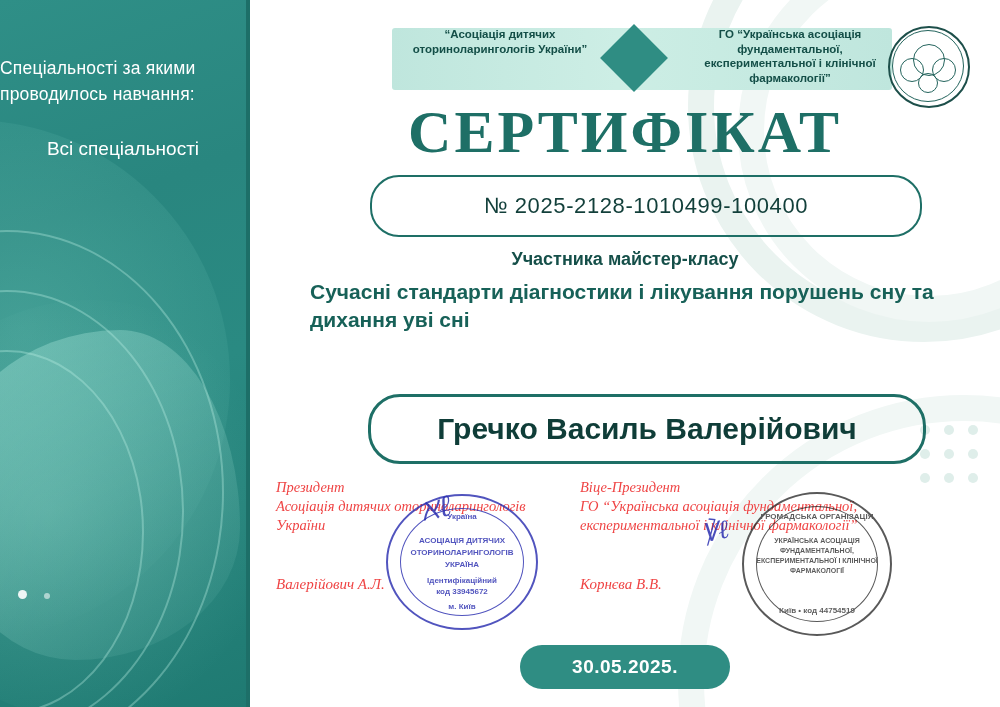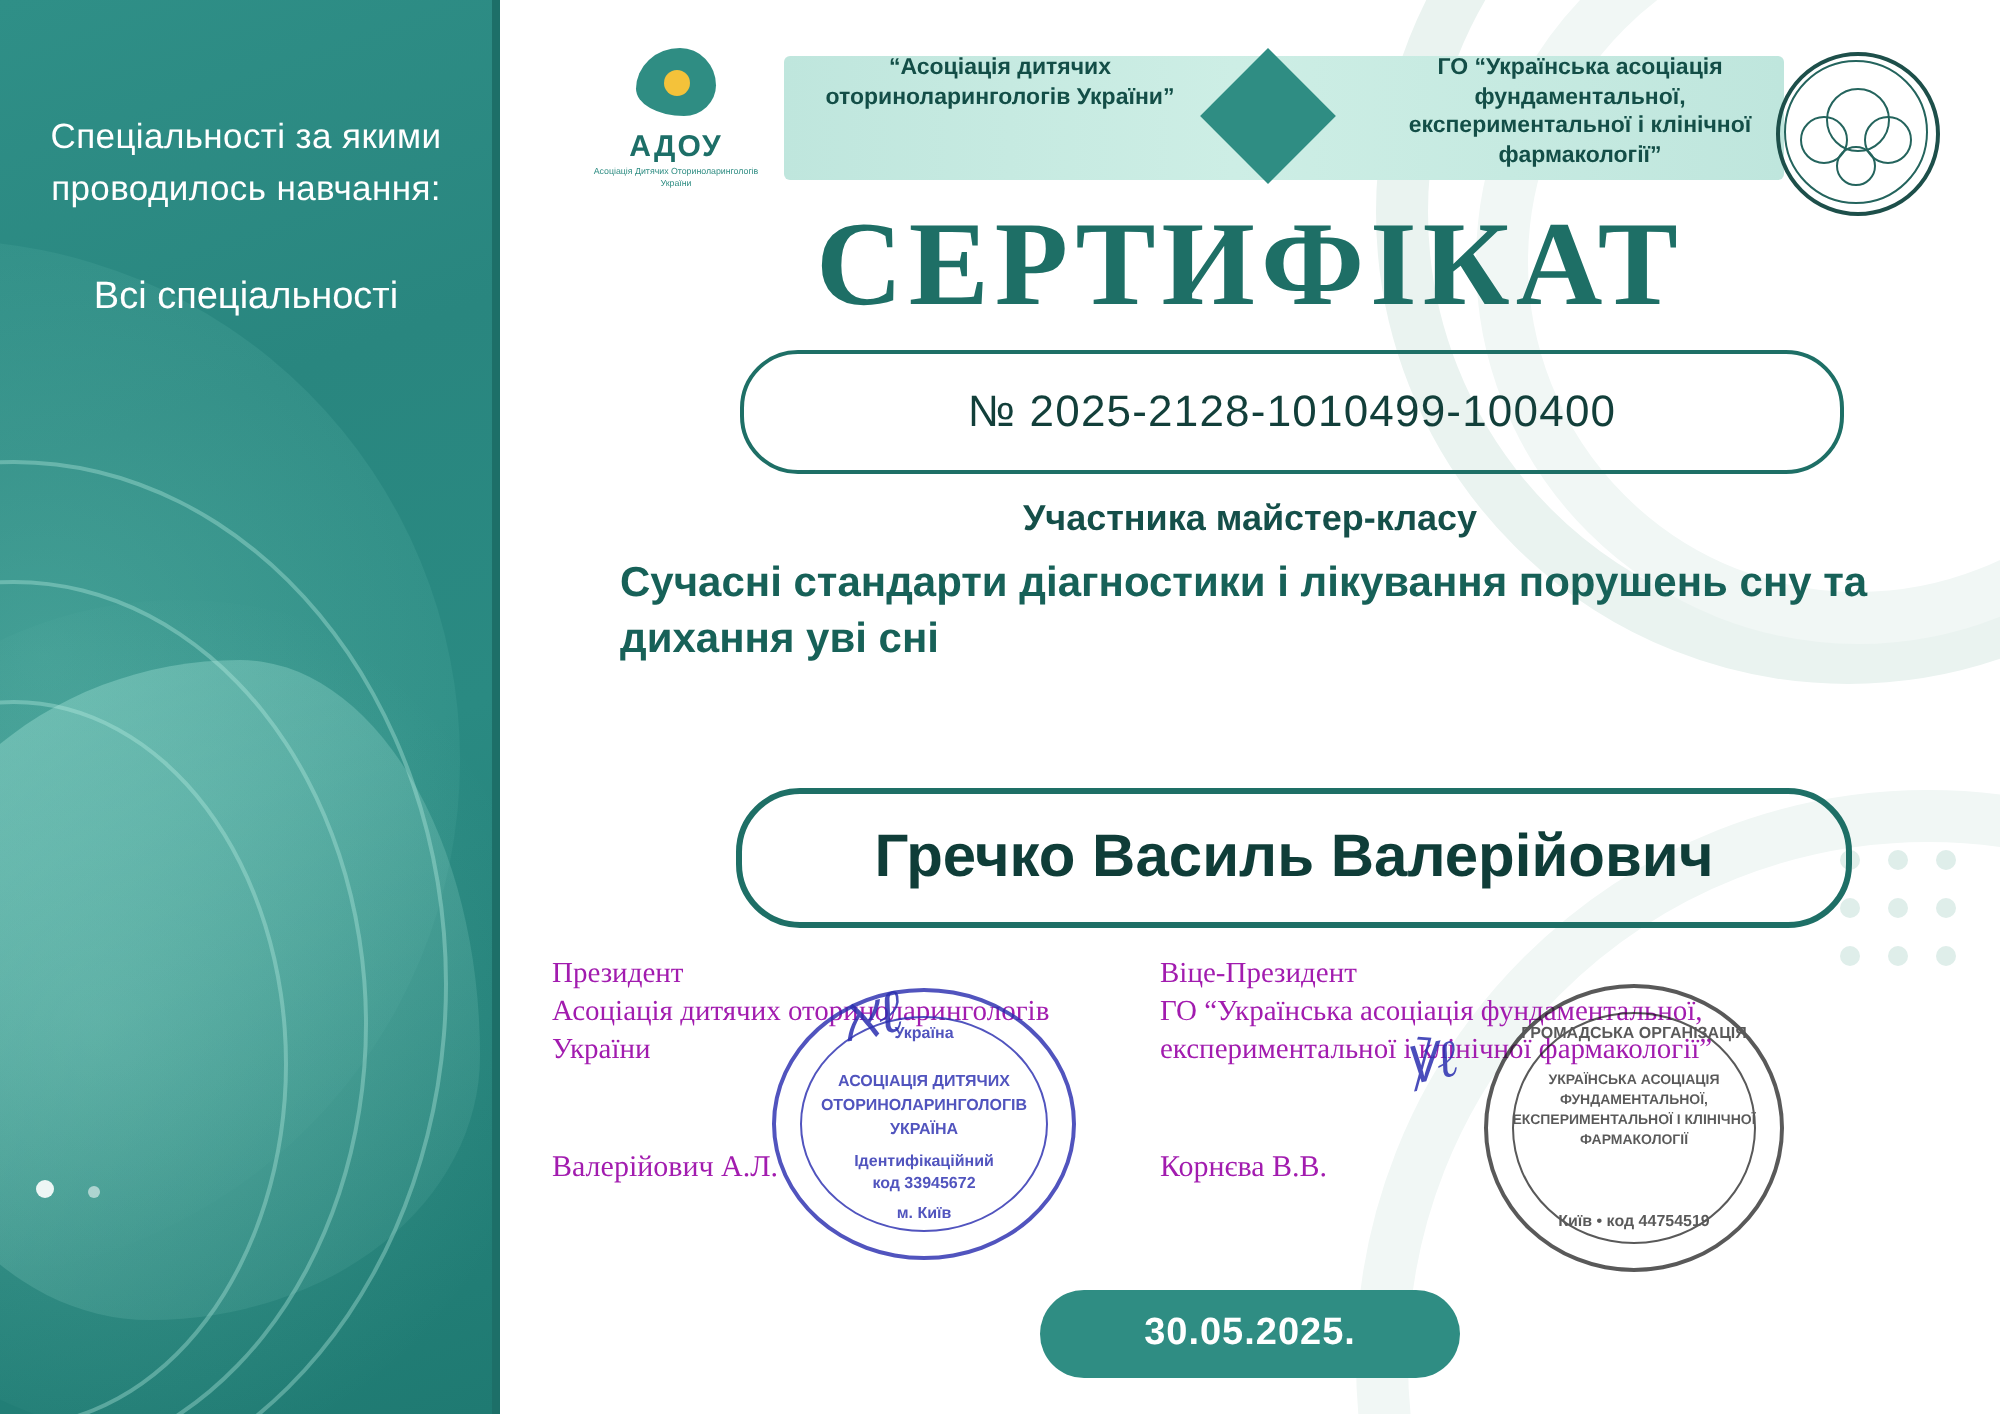--- a/index.html
+++ b/index.html
@@ -68,21 +68,20 @@
     background: #ffffff;
     opacity: 0.9;
   }
   .lp-dot.d1 { width: 9px; height: 9px; left: 18px; top: 590px; }
   .lp-dot.d2 { width: 6px; height: 6px; left: 44px; top: 593px; opacity: 0.55; }
 
   .lp-heading {
     position: absolute;
     left: 0; top: 55px;
     width: 246px;
-    text-align: center;
     color: #ffffff;
     font-size: 17.5px;
     line-height: 26px;
     letter-spacing: 0.2px;
   }
   .lp-sub {
     position: absolute;
     left: 0; top: 136px;
     width: 246px;
     text-align: center;
@@ -269,24 +268,25 @@
     align-items: center;
     justify-content: center;
     color: #0f3d38;
     font-size: 30px;
     font-weight: bold;
   }
 
   
   .sig {
     position: absolute;
-    color: #a21caf;
+    color: #ef4444;
     font-size: 14.5px;
     line-height: 19px;
     font-family: "Liberation Serif", serif;
+    font-style: italic;
   }
   .sig.left { left: 26px; top: 478px; width: 290px; }
   .sig.right { left: 330px; top: 478px; width: 360px; }
   .sig .who { margin-top: 40px; font-size: 15px; }
 
   
   .stamp {
     position: absolute;
     border-radius: 50%;
     border: 2px solid #2b2fb0;
@@ -378,28 +378,20 @@
         <i style="left:48px; top:48px;"></i>
     </div>
 
     <div class="hdr">
       <div class="assoc-band"></div>
       <div class="diamond"></div>
 
       <div class="assoc-text left">“Асоціація дитячих оториноларингологів України”</div>
       <div class="assoc-text right">ГО “Українська асоціація фундаментальної, експериментальної і клінічної фармакології”</div>
 
-      <div class="logo-left">
-        <div class="mark">
-          <div class="blob"></div>
-          <div class="eye"></div>
-        </div>
-        <div class="abbr">АДОУ</div>
-        <div class="tiny">Асоціація Дитячих Оториноларингологів України</div>
-      </div>
 
       <div class="logo-right">
         <div class="petal" style="width:30px;height:30px;left:23px;top:16px;"></div>
         <div class="petal" style="width:22px;height:22px;left:10px;top:30px;"></div>
         <div class="petal" style="width:22px;height:22px;left:42px;top:30px;"></div>
         <div class="petal" style="width:18px;height:18px;left:28px;top:45px;"></div>
         <div class="petal" style="width:70px;height:70px;left:2px;top:2px;"></div>
       </div>
     </div>
 

